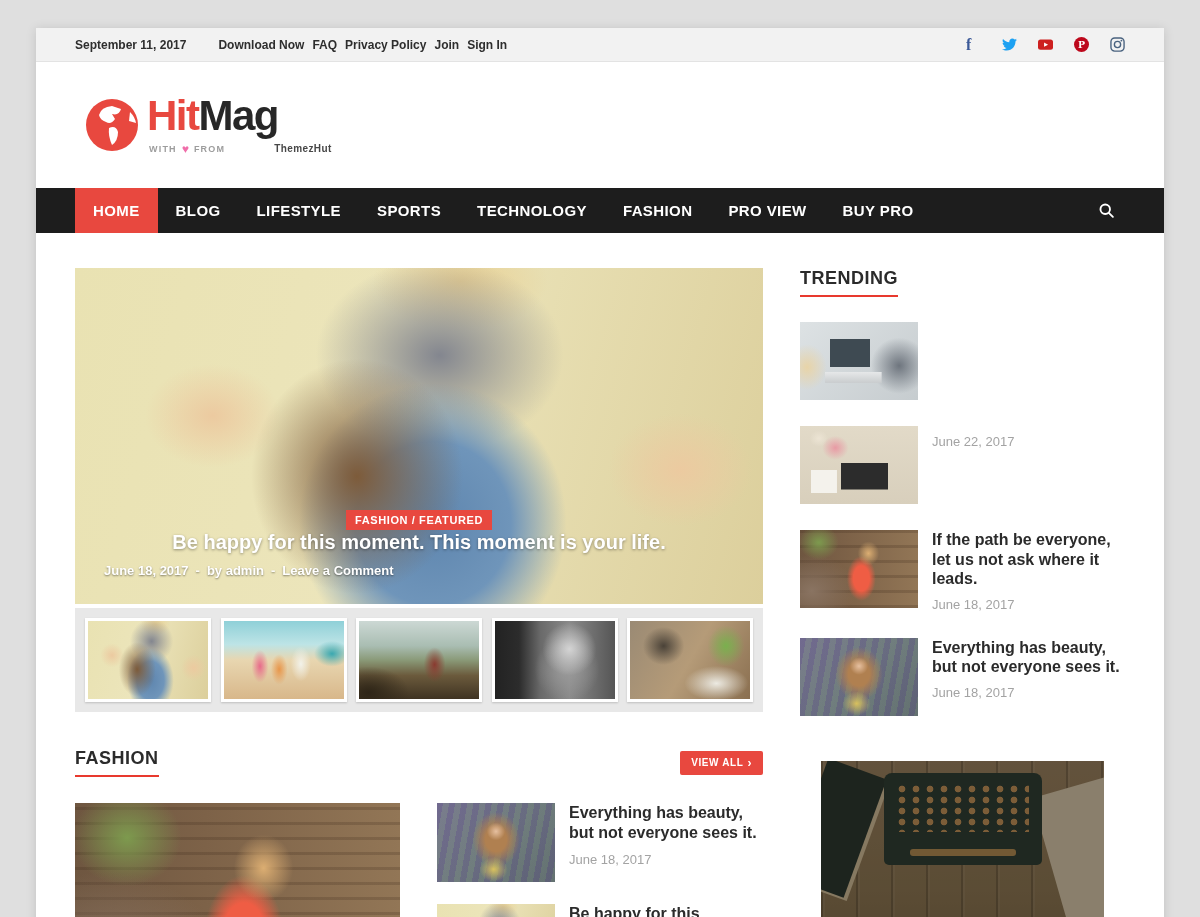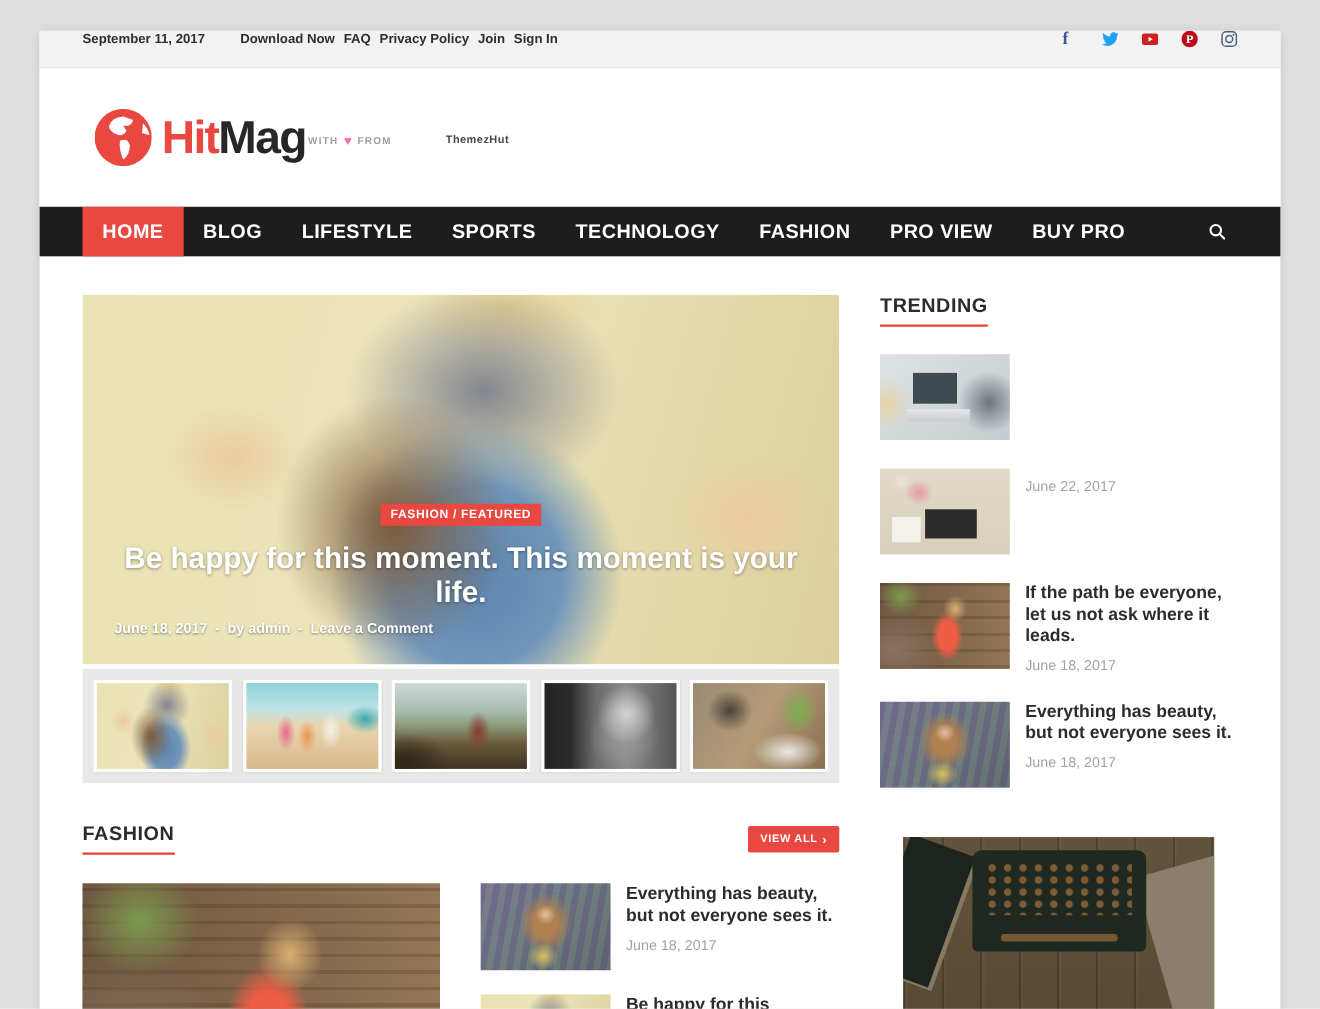--- a/index.html
+++ b/index.html
@@ -14,68 +14,68 @@
   .site {
     position: absolute; left: 36px; top: 28px; width: 1128px;
     background: #fff;
     box-shadow: 0 1px 10px rgba(0,0,0,.13);
     padding-bottom: 60px;
   }
 
   
   .topbar {
     height: 34px; background: #f2f2f2; border-bottom: 1px solid #e3e3e3;
-    display: flex; align-items: flex-start; padding: 0 39px;
+    display: flex; align-items: center; padding: 0 39px;
     font-size: 12px; font-weight: 700; color: #2e2e2e;
   }
   .topbar-date { margin-right: 32px; }
   .topbar-links { display: flex; gap: 8px; }
   .topbar-links span { cursor: pointer; }
   .topbar-social { margin-left: auto; display: flex; gap: 21px; align-items: center; }
   .topbar-social .sicon { width: 15px; height: 15px; display: inline-flex; cursor: pointer; }
   .topbar-social .sicon svg { width: 100%; height: 100%; }
   .fb-letter { font-family: "Liberation Serif", serif; font-weight: bold; color: #3b5998; font-size: 16px; line-height: 15px; }
 
   
   .header { height: 126px; display: flex; align-items: center; padding: 0 39px 0 50px; background: #fff; }
   .logo { display: flex; align-items: center; gap: 9px; cursor: pointer; }
   .logo-globe { width: 52px; height: 52px; }
-  .logo-textwrap { display: flex; flex-direction: row; }
+  .logo-textwrap { display: flex; flex-direction: column; }
   .logo-name { font-size: 42px; font-weight: bold; letter-spacing: -1.5px; line-height: 1; }
   .logo-hit { color: #e8483f; }
   .logo-mag { color: #272727; }
   .logo-tagline { margin-top: 5px; font-size: 9px; letter-spacing: 1.2px; color: #9d9d9d; font-weight: bold; display: flex; align-items: center; gap: 5px; padding-left: 2px; }
   .logo-heart { color: #f06eaa; font-size: 12px; letter-spacing: 0; }
   .logo-brand { color: #474747; font-size: 10px; letter-spacing: .4px; margin-left: 44px; }
 
   
   .nav { height: 45px; background: #1d1d1d; display: flex; align-items: stretch; padding: 0 39px; }
   .nav-item {
     display: flex; align-items: center; padding: 0 18px;
-    color: #fff; font-size: 18px; font-weight: 700; letter-spacing: .4px; cursor: pointer; text-align: center;
+    color: #fff; font-size: 15px; font-weight: 700; letter-spacing: .4px; cursor: pointer; text-align: center;
   }
   .nav-item.active { background: #e8483f; }
   .nav-search { margin-left: auto; display: flex; align-items: center; padding: 0 10px; cursor: pointer; }
   .nav-search svg { width: 17px; height: 17px; }
 
   
   .content { display: flex; padding: 35px 39px 0; }
   .main-col { width: 688px; flex: 0 0 688px; }
   .side-col { width: 325px; flex: 0 0 325px; margin-left: 37px; }
 
   
   .featured { position: relative; height: 336px; overflow: hidden; cursor: pointer; }
   .featured-img { position: absolute; inset: 0; }
   .featured-overlay { position: absolute; left: 29px; right: 29px; bottom: 26px; color: #fff; text-align: center; }
   .badge {
     display: inline-block; background: #e8483f; color: #fff;
     font-size: 11px; font-weight: 700; letter-spacing: .6px; padding: 4px 9px;
   }
   .featured-title {
-    margin-top: 14px; font-size: 27px; font-weight: 700; line-height: 1.15;
+    margin-top: 1px; font-size: 20px; font-weight: 700; line-height: 1.15;
     text-shadow: 0 1px 3px rgba(0,0,0,.4); cursor: pointer;
   }
   .featured-meta { margin-top: 9px; font-size: 13px; font-weight: 600; text-shadow: 0 1px 2px rgba(0,0,0,.45); display: flex; gap: 7px; }
   .featured-meta .sep { opacity: .9; }
   .featured-meta .linklike { cursor: pointer; }
 
   
   .carousel { margin-top: 4px; background: #e8e8e8; padding: 10px; display: flex; justify-content: space-between; }
   .car-thumb {
     width: 126px; height: 84px; background: #fff; padding: 3px; cursor: pointer;

